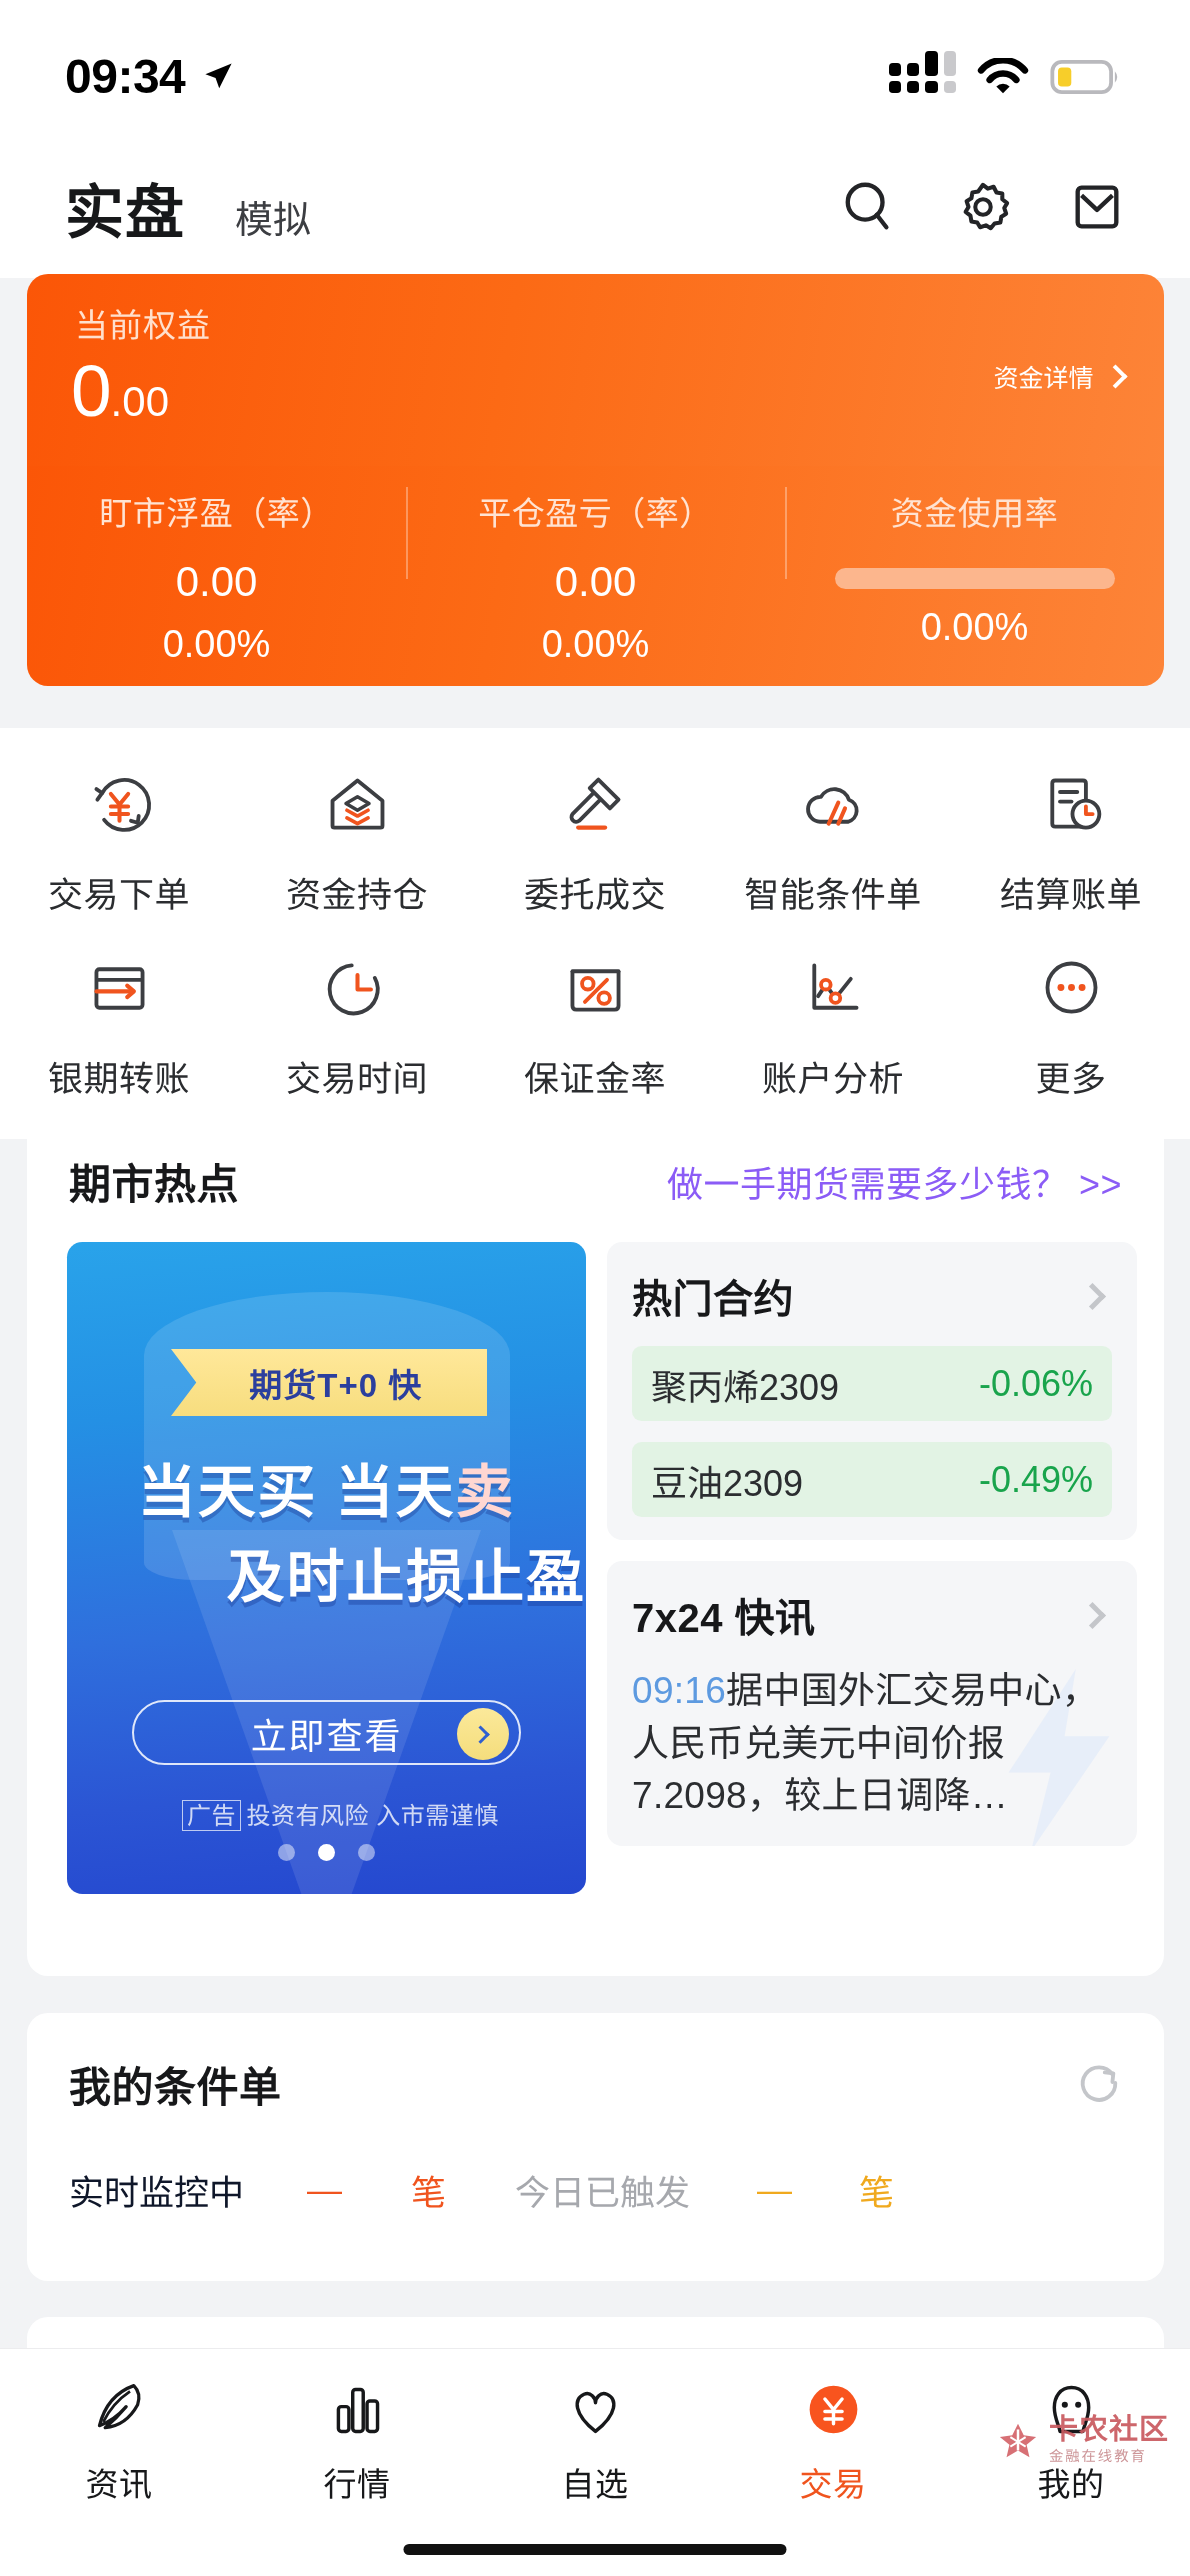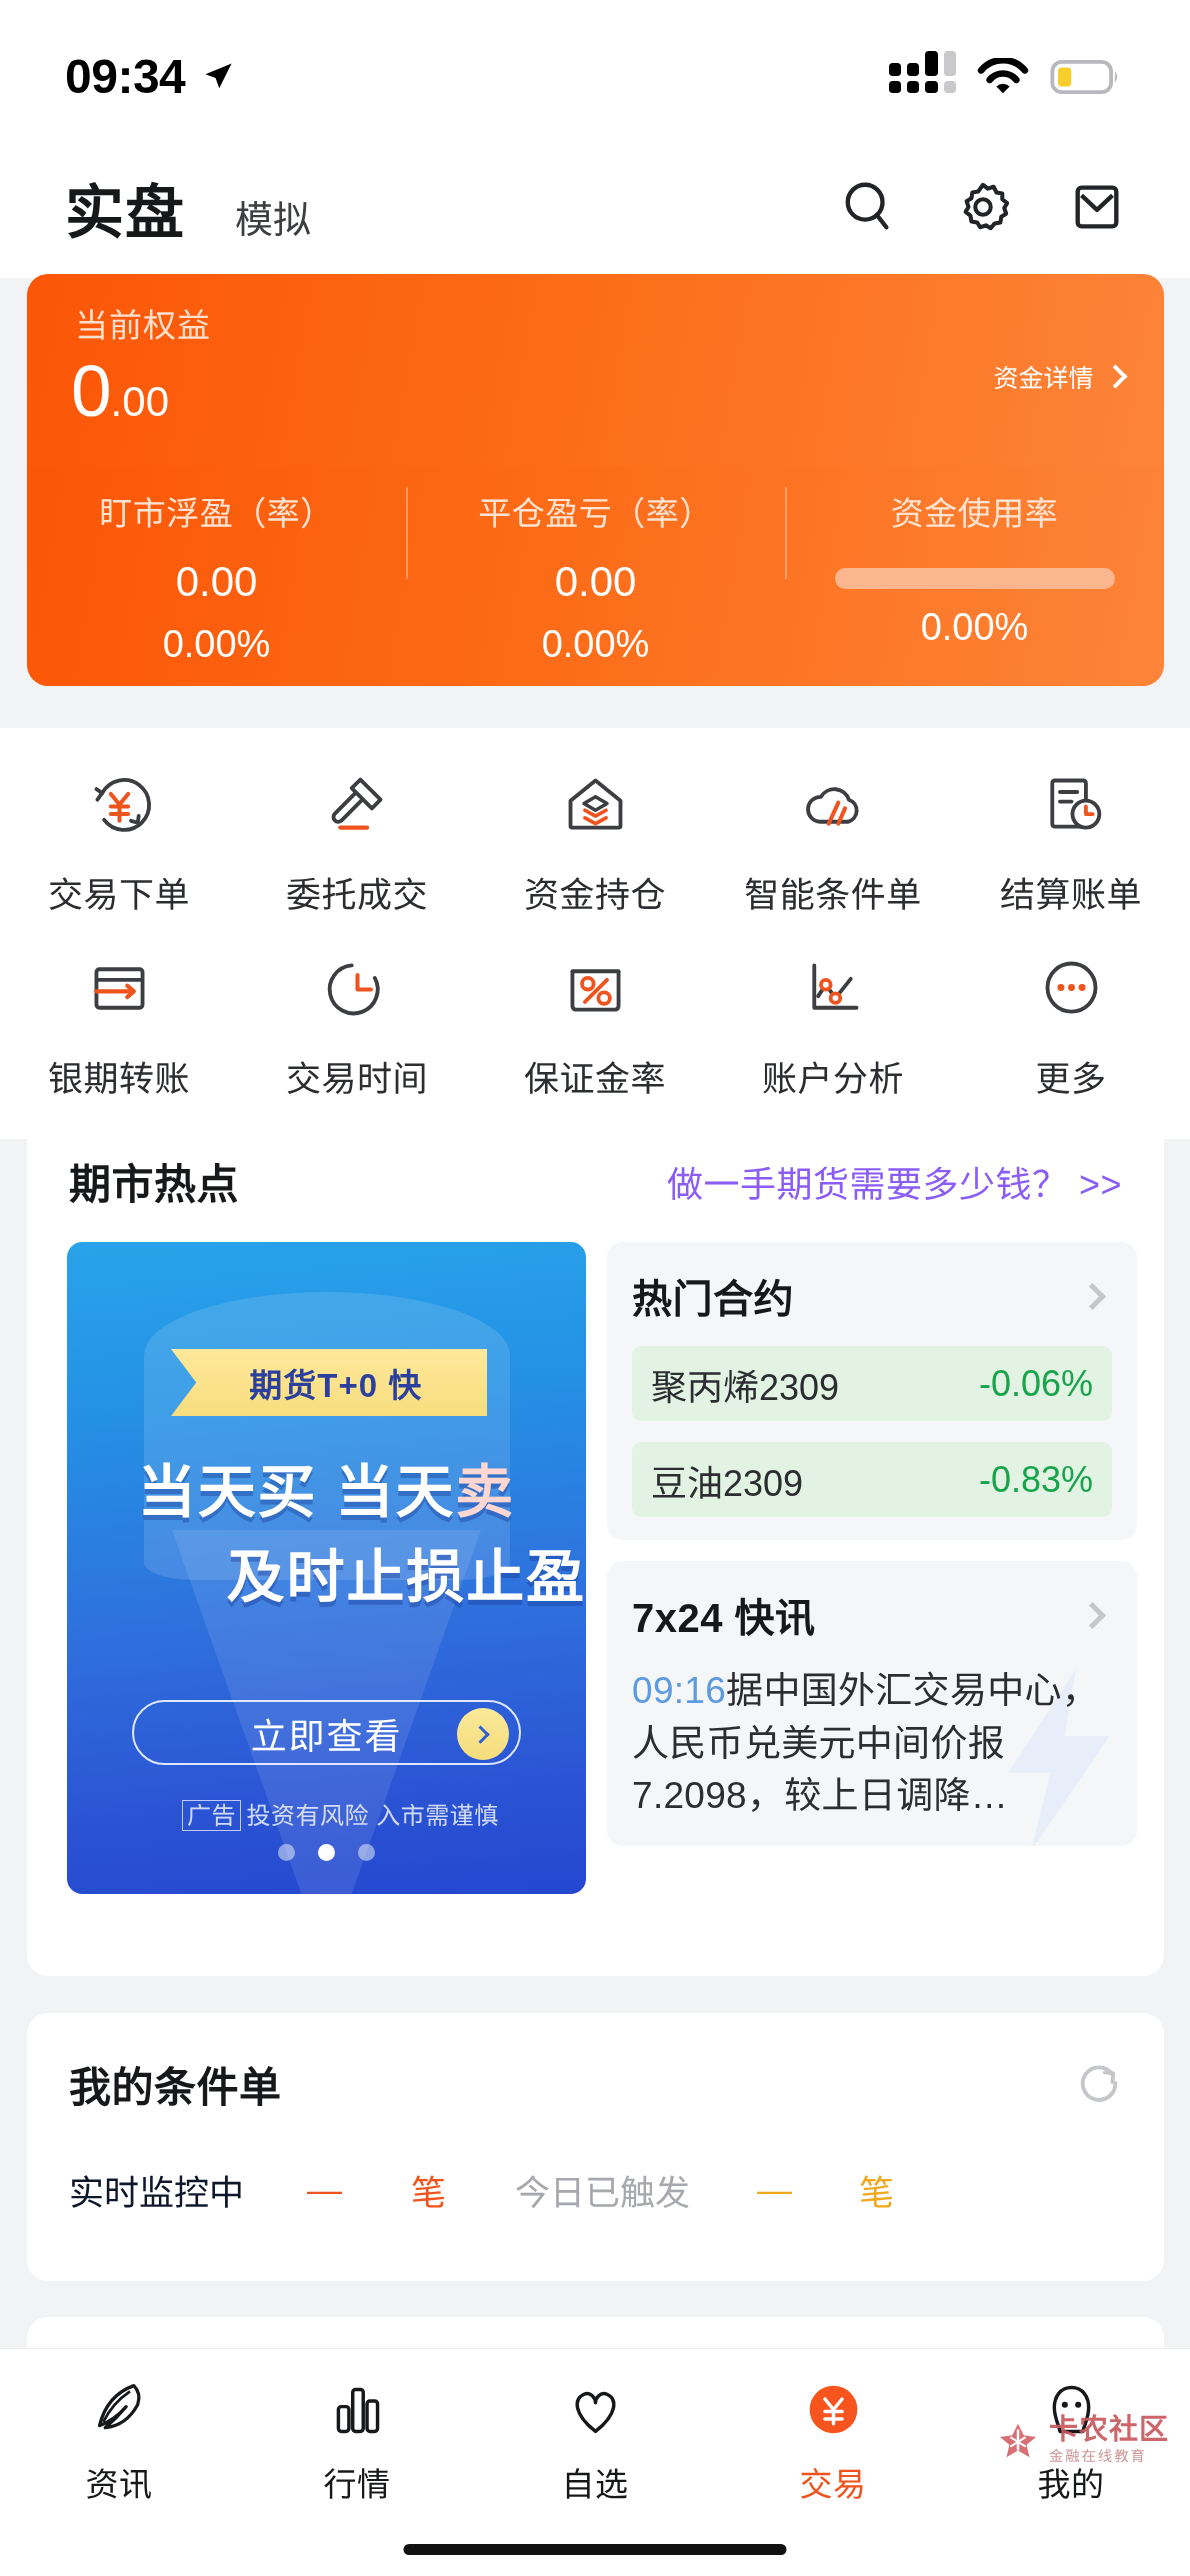--- a/index.html
+++ b/index.html
@@ -321,38 +321,38 @@
             <path d="M58 50 L57 57 L50 55" fill="none" stroke="#3c3e42" stroke-width="4" stroke-linecap="round" stroke-linejoin="round"></path>
             <path d="M29 27 L38 38 L47 27 M29 40 L47 40 M29 48 L47 48 M38 38 L38 55" fill="none" stroke="#f0541e" stroke-width="4.2" stroke-linecap="round"></path>
           </svg>
         </div>
         <div class="glabel">交易下单</div>
       </div>
 
       <div class="gcell">
         <div class="gicon">
           <svg width="73" height="73" viewBox="0 0 76 76">
-            <path d="M41 12 L62 33 L53 42 L32 21 Z" fill="none" stroke="#3c3e42" stroke-width="4" stroke-linejoin="round"></path>
-            <path d="M36 26 L14 48 A5 5 0 0 0 21 55 L43 33" fill="none" stroke="#3c3e42" stroke-width="4" stroke-linejoin="round"></path>
-            <line x1="20" y1="62" x2="48" y2="62" stroke="#f0541e" stroke-width="4.4" stroke-linecap="round"></line>
-          </svg>
-        </div>
-        <div class="glabel">委托成交</div>
-      </div>
-
-      <div class="gcell">
-        <div class="gicon">
-          <svg width="73" height="73" viewBox="0 0 76 76">
             <path d="M12 34 L38 13 L64 34 L64 60 Q64 62 62 62 L14 62 Q12 62 12 60 Z" fill="none" stroke="#3c3e42" stroke-width="4" stroke-linejoin="round"></path>
             <path d="M38 30 L50 37 L38 44 L26 37 Z" fill="none" stroke="#3c3e42" stroke-width="3.6" stroke-linejoin="round"></path>
             <path d="M27 44 L38 50 L49 44" fill="none" stroke="#f0541e" stroke-width="3.8" stroke-linejoin="round" stroke-linecap="round"></path>
             <path d="M27 52 L38 58 L49 52" fill="none" stroke="#f0541e" stroke-width="3.8" stroke-linejoin="round" stroke-linecap="round"></path>
           </svg>
         </div>
         <div class="glabel">资金持仓</div>
+      </div>
+
+      <div class="gcell">
+        <div class="gicon">
+          <svg width="73" height="73" viewBox="0 0 76 76">
+            <path d="M41 12 L62 33 L53 42 L32 21 Z" fill="none" stroke="#3c3e42" stroke-width="4" stroke-linejoin="round"></path>
+            <path d="M36 26 L14 48 A5 5 0 0 0 21 55 L43 33" fill="none" stroke="#3c3e42" stroke-width="4" stroke-linejoin="round"></path>
+            <line x1="20" y1="62" x2="48" y2="62" stroke="#f0541e" stroke-width="4.4" stroke-linecap="round"></line>
+          </svg>
+        </div>
+        <div class="glabel">委托成交</div>
       </div>
 
       <div class="gcell">
         <div class="gicon">
           <svg width="73" height="73" viewBox="0 0 76 76">
             <path d="M24 56 A13 13 0 0 1 25 30 A16 16 0 0 1 54 33 A12 12 0 0 1 53 56 Z" fill="none" stroke="#3c3e42" stroke-width="4" stroke-linejoin="round"></path>
             <line x1="43" y1="36" x2="33" y2="58" stroke="#f0541e" stroke-width="4.2" stroke-linecap="round"></line>
             <line x1="50" y1="42" x2="43" y2="58" stroke="#f0541e" stroke-width="4.2" stroke-linecap="round"></line>
           </svg>
         </div>
@@ -474,21 +474,21 @@
           <div class="rc-head">
             <div class="rc-title">热门合约</div>
             <i class="rc-chev"></i>
           </div>
           <div class="quote">
             <div class="q-name">聚丙烯2309</div>
             <div class="q-pct">-0.06%</div>
           </div>
           <div class="quote">
             <div class="q-name">豆油2309</div>
-            <div class="q-pct">-0.83%</div>
+            <div class="q-pct">-0.49%</div>
           </div>
         </div>
 
         <div class="rcard news-card">
           <svg class="bolt" viewBox="0 0 100 130">
             <path d="M62 0 L14 74 L44 74 L30 130 L86 48 L54 48 Z" fill="#cfe0fb"></path>
           </svg>
           <div class="rc-head">
             <div class="rc-title">7x24 快讯</div>
             <i class="rc-chev"></i>

